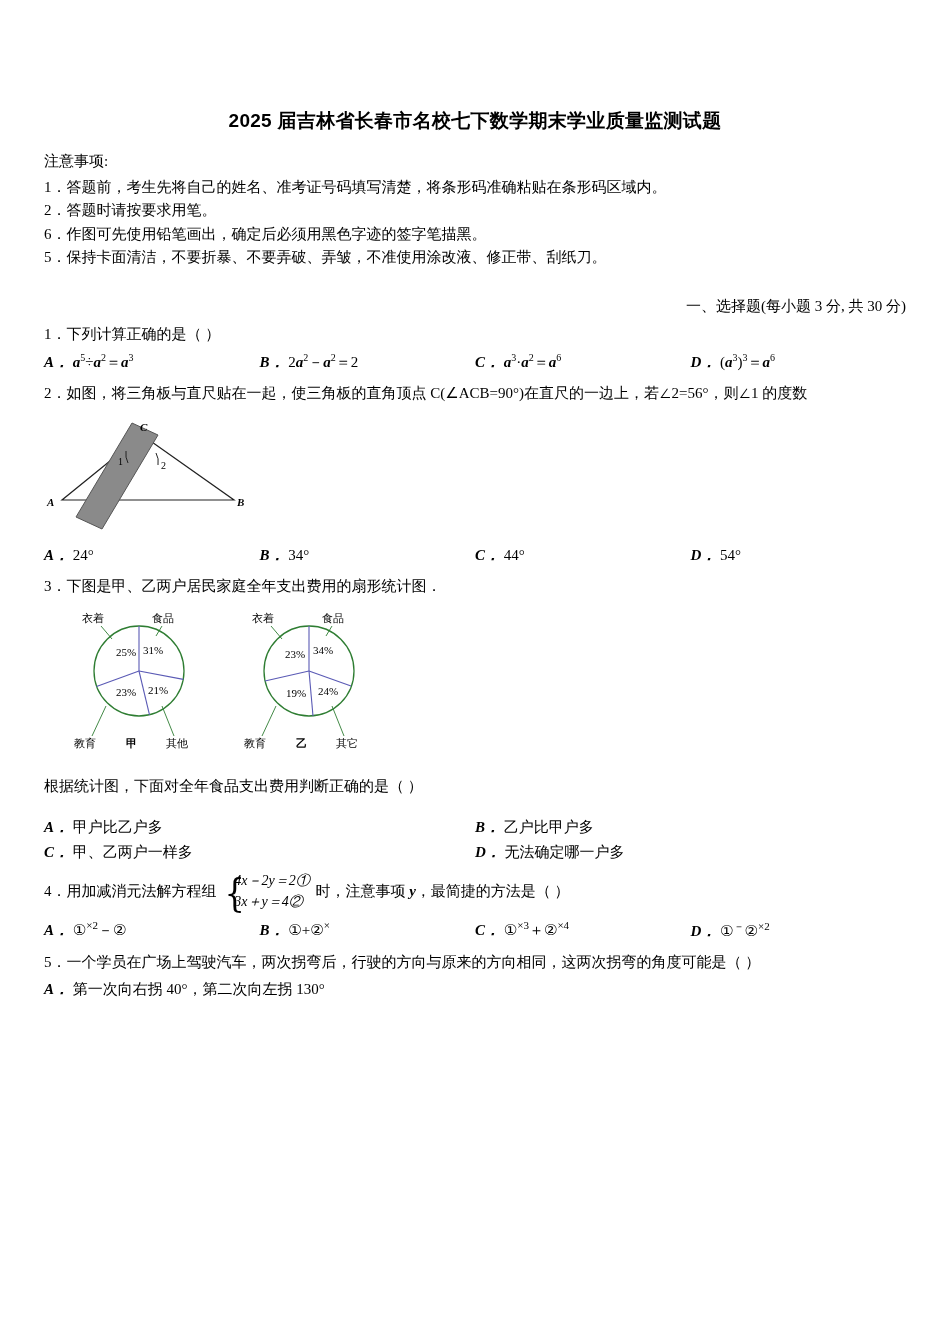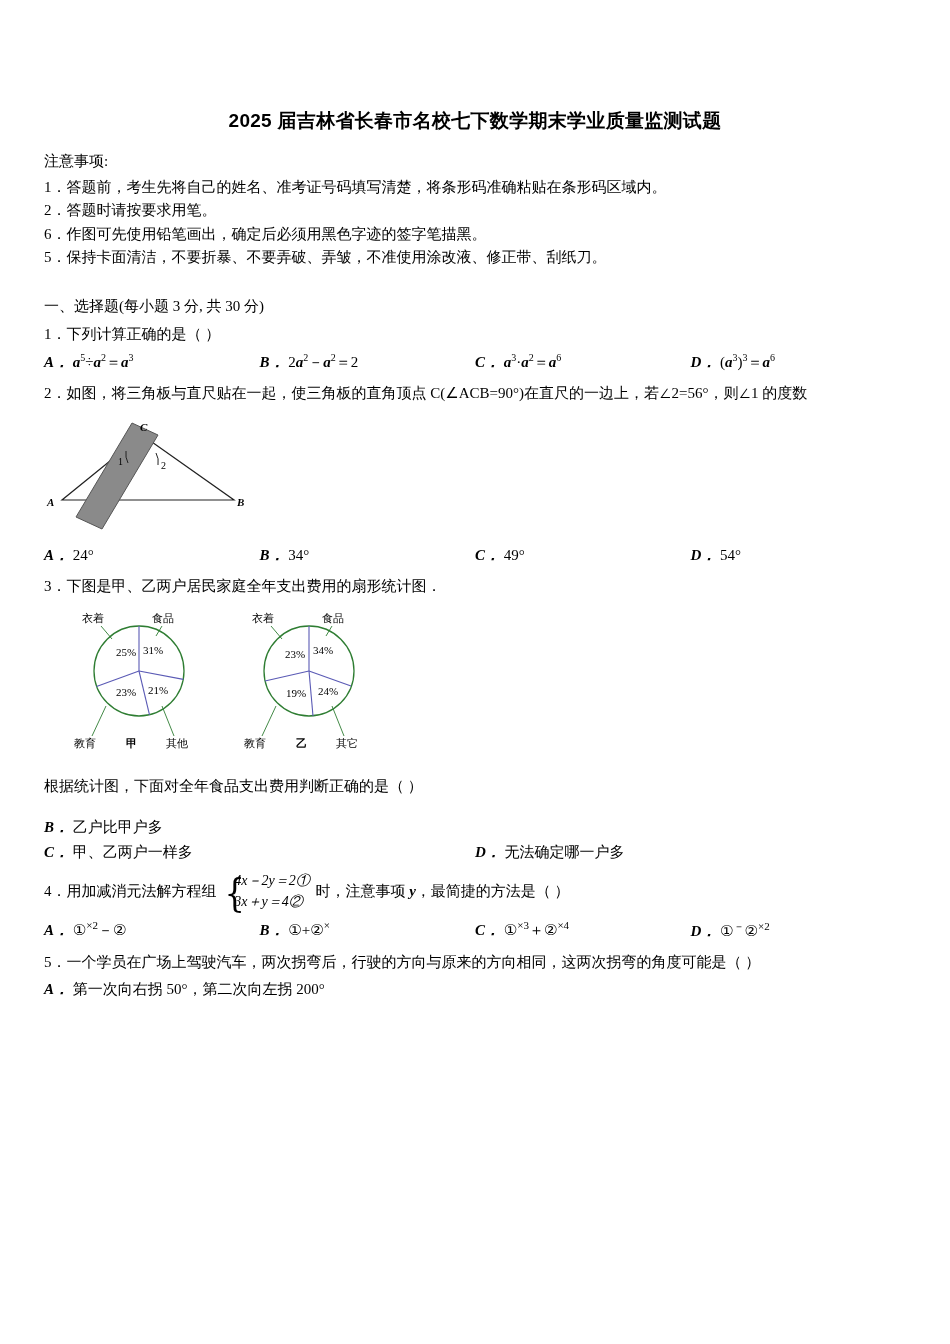--- a/index.html
+++ b/index.html
@@ -36,20 +36,21 @@
   }
   .notice-line {
     font-size: 15px;
     line-height: 1.55;
     margin: 0;
   }
   .section-head {
     font-size: 15px;
     margin-top: 28px;
     margin-bottom: 6px;
+    text-align: right;
   }
   .q {
     font-size: 15px;
     line-height: 1.7;
     margin: 4px 0 2px 0;
   }
   .q-stem {
     font-size: 15px;
     line-height: 1.8;
     margin: 8px 0 2px 0;
@@ -131,21 +132,21 @@
       <text x="74" y="52" font-size="10" font-family="'Liberation Serif',serif">1</text>
       <text x="117" y="56" font-size="10" font-family="'Liberation Serif',serif">2</text>
       <text x="3" y="93" font-size="11" font-style="italic" font-weight="bold" font-family="'Liberation Serif',serif">A</text>
       <text x="193" y="93" font-size="11" font-style="italic" font-weight="bold" font-family="'Liberation Serif',serif">B</text>
     </svg>
   </div>
 
   <div class="opts row4">
     <div><span class="opt-label">A．</span>&nbsp;<span>24°</span></div>
     <div><span class="opt-label">B．</span>&nbsp;<span>34°</span></div>
-    <div><span class="opt-label">C．</span>&nbsp;<span>49°</span></div>
+    <div><span class="opt-label">C．</span>&nbsp;<span>44°</span></div>
     <div><span class="opt-label">D．</span>&nbsp;<span>54°</span></div>
   </div>
 
   <div class="q-stem">
     <span>3．</span><span>下图是甲、乙两户居民家庭全年支出费用的扇形统计图．</span>
   </div>
 
   <div class="fig-wrap">
     <svg width="420" height="155" viewBox="0 0 420 155">
 
@@ -192,20 +193,21 @@
         <line x1="227" y1="20" x2="238" y2="33" stroke="#2e7d32" stroke-width="0.9"></line>
         <line x1="288" y1="20" x2="282" y2="30" stroke="#2e7d32" stroke-width="0.9"></line>
         <line x1="218" y1="130" x2="232" y2="100" stroke="#2e7d32" stroke-width="0.9"></line>
         <line x1="300" y1="130" x2="288" y2="100" stroke="#2e7d32" stroke-width="0.9"></line>
       </g>
     </svg>
   </div>
 
   <div class="ans-line">根据统计图，下面对全年食品支出费用判断正确的是（    ）</div>
   <div class="opts row2">
+    <div><span class="opt-label">A．</span>&nbsp;<span>甲户比乙户多</span></div>
     <div><span class="opt-label">B．</span>&nbsp;<span>乙户比甲户多</span></div>
   </div>
   <div class="opts row2">
     <div><span class="opt-label">C．</span>&nbsp;<span>甲、乙两户一样多</span></div>
     <div><span class="opt-label">D．</span>&nbsp;<span>无法确定哪一户多</span></div>
   </div>
 
   <div class="q-stem">
     <span>4．</span><span>用加减消元法解方程组</span>
     <span class="eqsys">
@@ -223,16 +225,16 @@
     <div><span class="opt-label">A．</span>&nbsp;<span class="small-circ">①</span><span class="sup-small">×2</span>－<span class="small-circ">②</span></div>
     <div><span class="opt-label">B．</span>&nbsp;<span class="small-circ">①</span>+<span class="small-circ">②</span><span class="sup-small">×</span></div>
     <div><span class="opt-label">C．</span>&nbsp;<span class="small-circ">①</span><span class="sup-small">×3</span>＋<span class="small-circ">②</span><span class="sup-small">×4</span></div>
     <div><span class="opt-label">D．</span>&nbsp;<span class="small-circ">①</span><span class="sup-small">－</span><span class="small-circ">②</span><span class="sup-small">×2</span></div>
   </div>
 
   <div class="q-stem">
     <span>5．</span><span>一个学员在广场上驾驶汽车，两次拐弯后，行驶的方向与原来的方向相同，这两次拐弯的角度可能是（    ）</span>
   </div>
   <div class="opts inline">
-    <div><span class="opt-label">A．</span>&nbsp;<span>第一次向右拐 50°，第二次向左拐 200°</span></div>
+    <div><span class="opt-label">A．</span>&nbsp;<span>第一次向右拐 40°，第二次向左拐 130°</span></div>
   </div>
 
 </div>
 
 </body></html>

